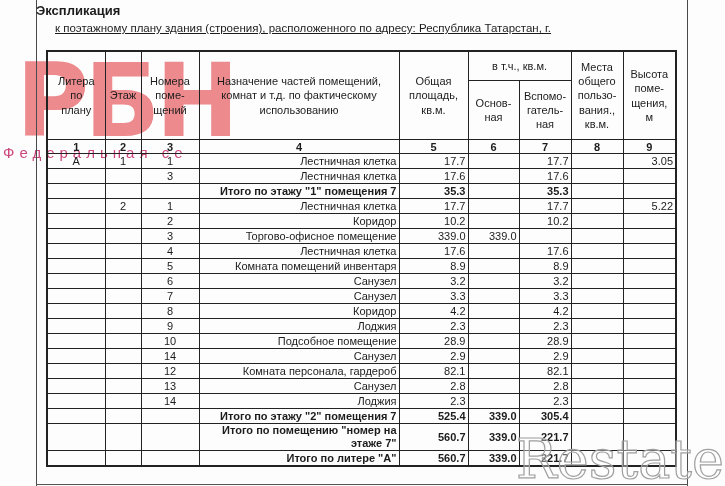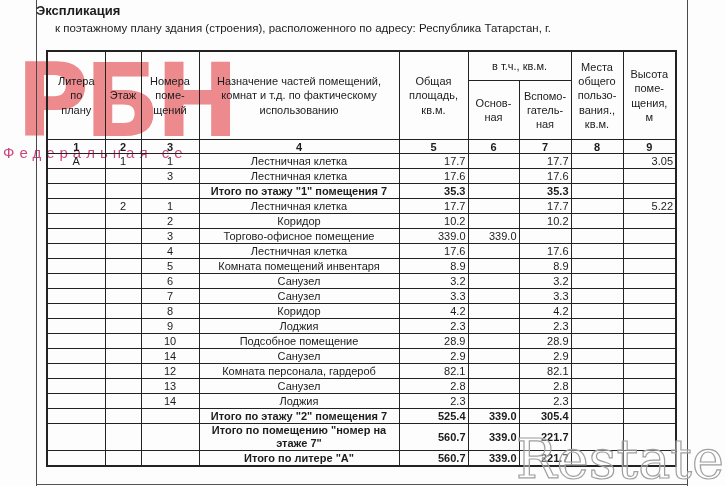--- a/index.html
+++ b/index.html
@@ -16,21 +16,21 @@
   }
   .page-border-left { left:36px; }
   .page-border-right { left:687px; }
 
   .doc-title {
     position:absolute; top:3px; left:36px; width:651px;
     text-align:left; font-weight:bold; font-size:13px; z-index:2;
   }
   .doc-address {
     position:absolute; top:21px; left:55px; width:610px;
-    font-size:11.5px; line-height:1.32; z-index:2;
+    font-size:11.5px; line-height:1.32; z-index:2;text-decoration:underline;
   }
 
   
   .wm-rbn {
     position:absolute; left:16px; top:46px; z-index:1;
     font-family:"DejaVu Sans", sans-serif;
     font-weight:800; font-size:100px; line-height:1.1; letter-spacing:-5px;
     color:#e96a6e; opacity:0.78;
     transform:scaleY(1.02);
   }
@@ -62,21 +62,21 @@
     font-weight:normal; text-align:center; vertical-align:middle;
     white-space:pre-line; line-height:1.3; font-size:11px;
   }
   tr.hdr-top th { height:28px; }
   tr.hdr-sub th { height:58px; }
   tr.colnums td {
     height:13px; text-align:center; font-weight:bold; line-height:12px;
   }
   tbody.rows td { height:14px; line-height:13px; }
   td.c-center { text-align:center; }
-  td.c-name   { text-align:center; padding-left:4px; }
+  td.c-name   { text-align:right; padding-left:4px; }
   td.c-num    { text-align:right; padding-right:7px; }
   tr.bold td  { font-weight:bold; }
 
   .bottom-line {
     position:absolute; left:36px; top:484px; width:652px; height:1px;
     background:#555; z-index:2;
   }
 </style>
 </head>
 <body>

